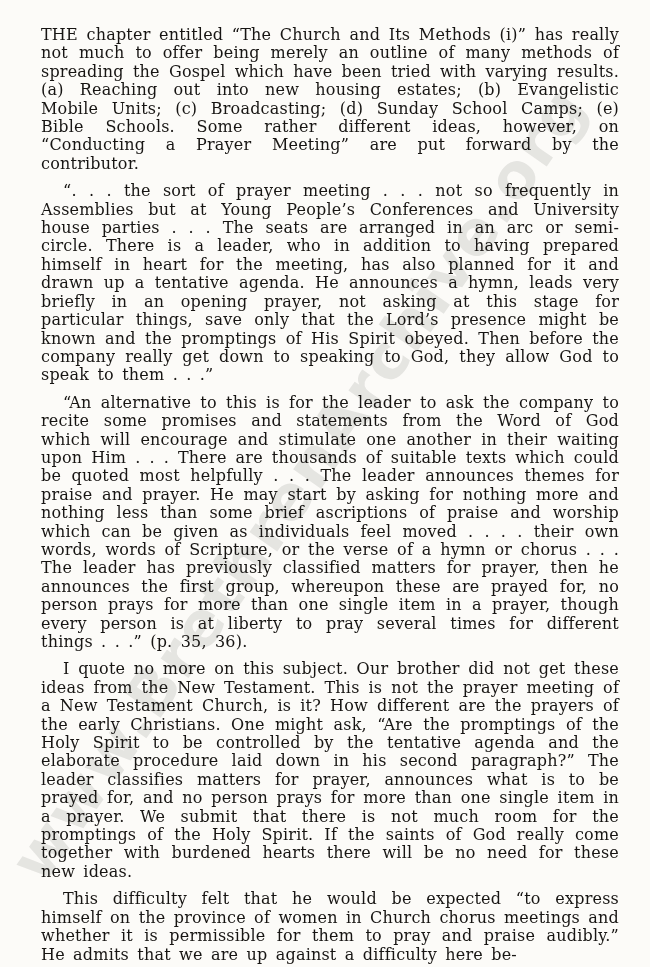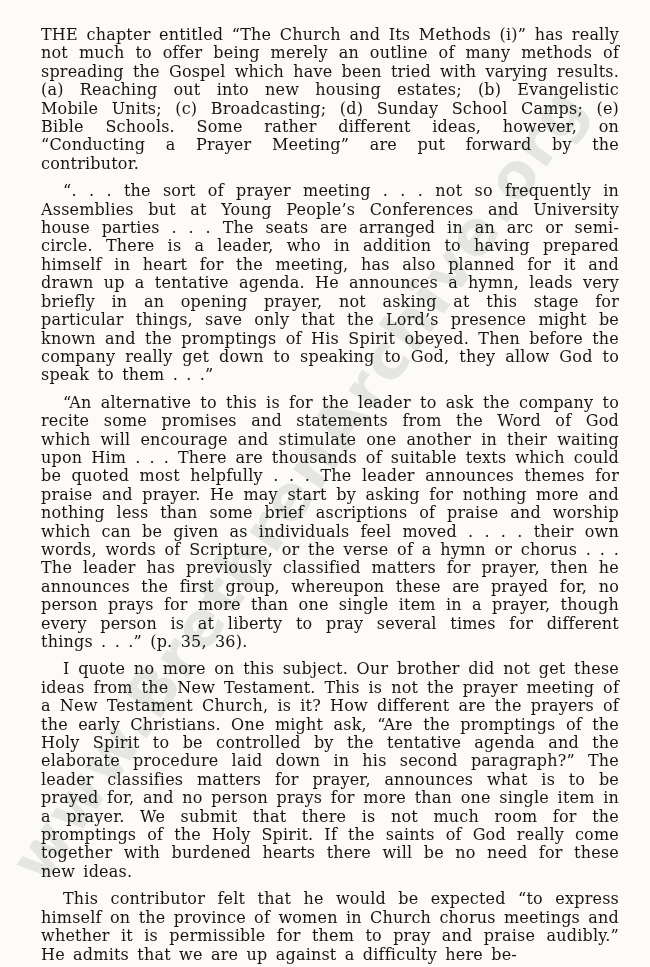--- a/index.html
+++ b/index.html
@@ -63,16 +63,16 @@
   <div class="content">
 
     <p class="para no-indent"><span>THE chapter entitled “The Church and Its Methods (i)” has really not much to offer being merely an outline of many methods of spreading the Gospel which have been tried with varying results. (a) Reaching out into new housing estates; (b) Evangelistic Mobile Units; (c) Broadcasting; (d) Sunday School Camps; (e) Bible Schools. Some rather different ideas, however, on “Conducting a Prayer Meeting” are put forward by the contributor.</span></p>
 
     <p class="para italic"><span>“. . . the sort of prayer meeting . . . not so frequently in Assemblies but at Young People’s Conferences and University house parties . . . The seats are arranged in an arc or semi-circle. There is a leader, who in addition to having prepared himself in heart for the meeting, has also planned for it and drawn up a tentative agenda. He announces a hymn, leads very briefly in an opening prayer, not asking at this stage for particular things, save only that the Lord’s presence might be known and the promptings of His Spirit obeyed. Then before the company really get down to speaking to God, they allow God to speak to them . . .”</span></p>
 
     <p class="para italic"><span>“An alternative to this is for the leader to ask the company to recite some promises and statements from the Word of God which will encourage and stimulate one another in their waiting upon Him . . . There are thousands of suitable texts which could be quoted most helpfully . . . The leader announces themes for praise and prayer. He may start by asking for nothing more and nothing less than some brief ascriptions of praise and worship which can be given as individuals feel moved . . . . their own words, words of Scripture, or the verse of a hymn or chorus . . . The leader has previously classified matters for prayer, then he announces the first group, whereupon these are prayed for, no person prays for more than one single item in a prayer, though every person is at liberty to pray several times for different things . . .” (p. 35, 36).</span></p>
 
     <p class="para"><span>I quote no more on this subject. Our brother did not get these ideas from the New Testament. This is not the prayer meeting of a New Testament Church, is it? How different are the prayers of the early Christians. One might ask, “Are the promptings of the Holy Spirit to be controlled by the tentative agenda and the elaborate procedure laid down in his second paragraph?” The leader classifies matters for prayer, announces what is to be prayed for, and no person prays for more than one single item in a prayer. We submit that there is not much room for the promptings of the Holy Spirit. If the saints of God really come together with burdened hearts there will be no need for these new ideas.</span></p>
 
-    <p class="para"><span>This contributor felt that he would be expected </span><span class="italic">“to express himself on the province of women in Church chorus meetings and whether it is permissible for them to pray and praise audibly.”</span><span> He admits that we are up against a difficulty here be-</span></p>
+    <p class="para"><span>This difficulty felt that he would be expected </span><span class="italic">“to express himself on the province of women in Church chorus meetings and whether it is permissible for them to pray and praise audibly.”</span><span> He admits that we are up against a difficulty here be-</span></p>
 
   </div>
 </div>
 
 </body></html>

